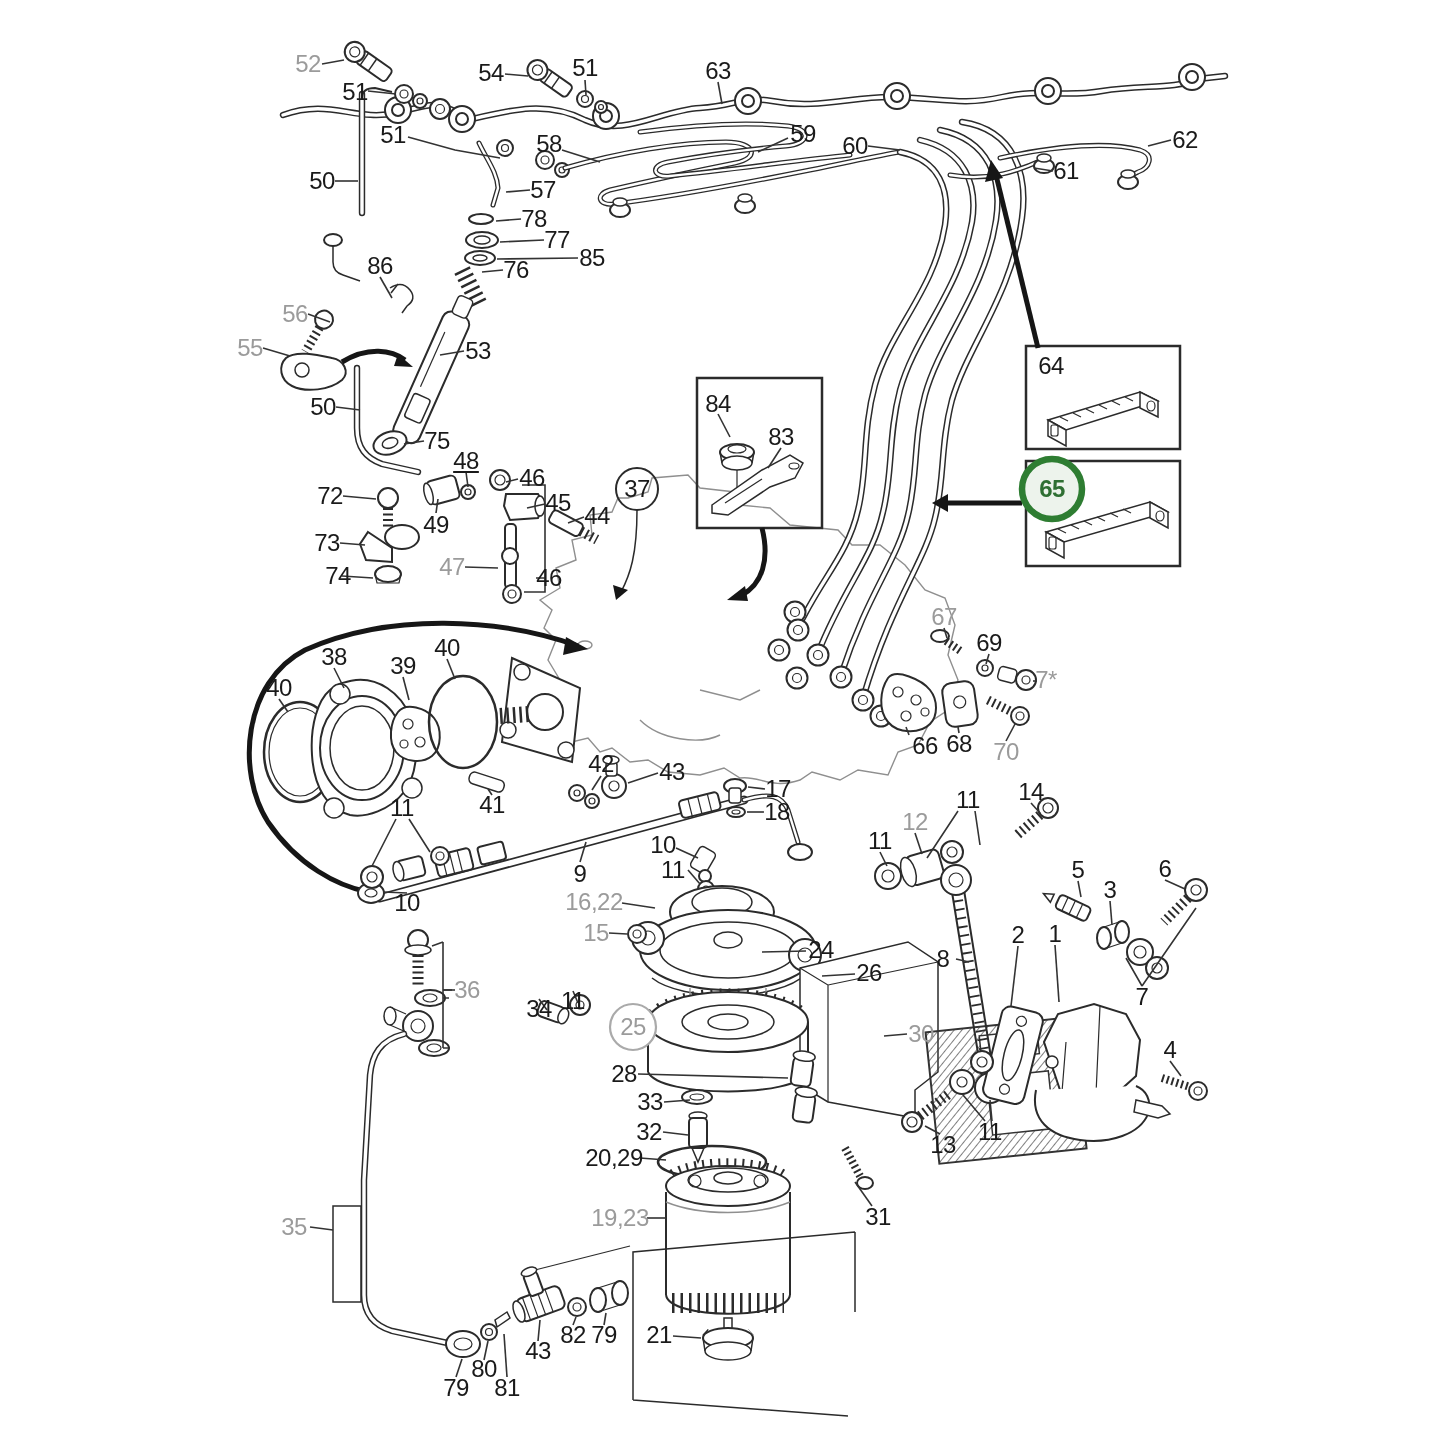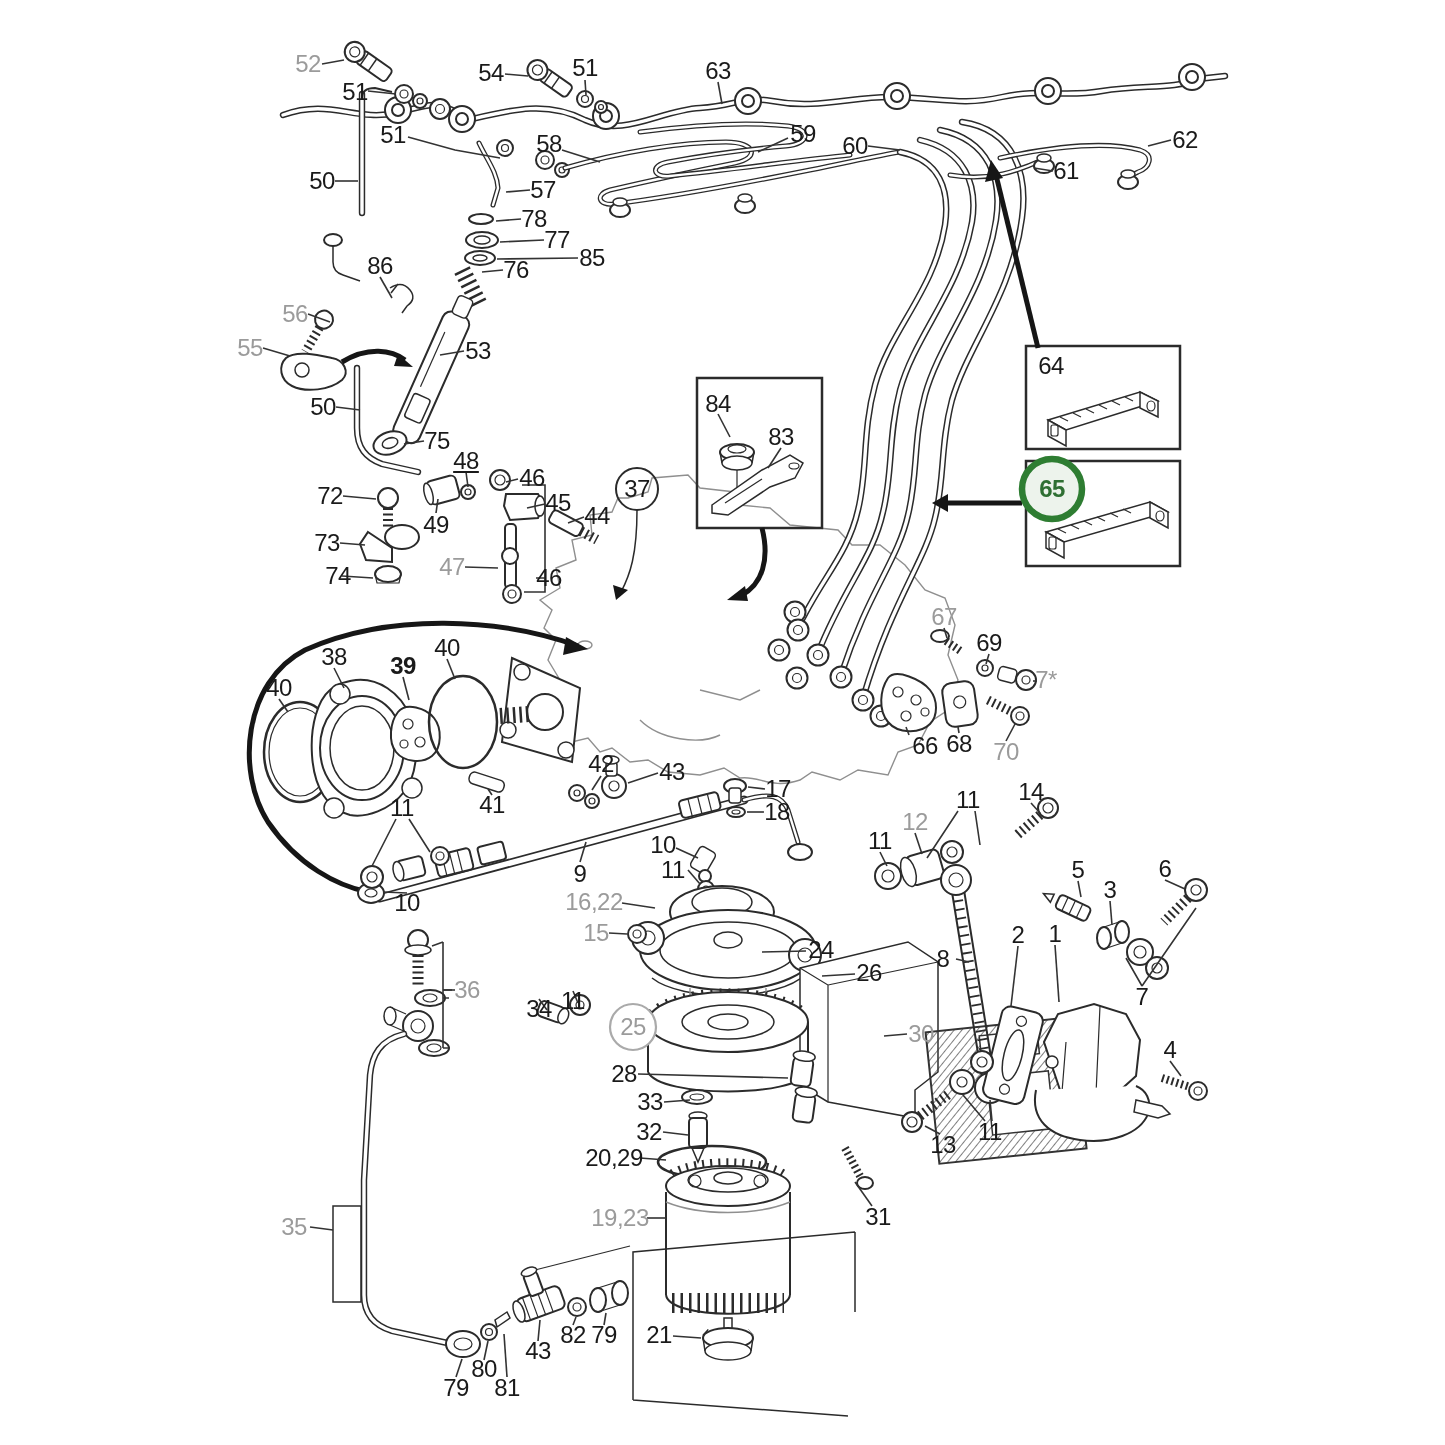--- a/index.html
+++ b/index.html
@@ -728,21 +728,21 @@
       <span class="lbl" style="left: 1051px; top: 366px;">64</span>
       <span class="lbl green" style="left: 1052px; top: 489px;">65</span>
       <span class="lbl muted" style="left: 944px; top: 617px;">67</span>
       <span class="lbl" style="left: 989px; top: 643px;">69</span>
       <span class="lbl muted" style="left: 1046px; top: 680px;">7*</span>
       <span class="lbl" style="left: 909px; top: 746px; margin-left: 16px;">66</span>
       <span class="lbl" style="left: 959px; top: 744px;">68</span>
       <span class="lbl muted" style="left: 1006px; top: 752px;">70</span>
       <span class="lbl" style="left: 279px; top: 688px;">40</span>
       <span class="lbl" style="left: 334px; top: 657px;">38</span>
-      <span class="lbl" style="left: 403px; top: 666px; font-weight: bold;">39</span>
+      <span class="lbl" style="left: 403px; top: 666px;">39</span>
       <span class="lbl" style="left: 447px; top: 648px;">40</span>
       <span class="lbl" style="left: 601px; top: 764px;">42</span>
       <span class="lbl" style="left: 672px; top: 772px;">43</span>
       <span class="lbl" style="left: 492px; top: 805px;">41</span>
       <span class="lbl" style="left: 402px; top: 808px;">11</span>
       <span class="lbl" style="left: 778px; top: 789px;">17</span>
       <span class="lbl" style="left: 777px; top: 812px;">18</span>
       <span class="lbl" style="left: 663px; top: 845px;">10</span>
       <span class="lbl" style="left: 673px; top: 870px;">11</span>
       <span class="lbl" style="left: 580px; top: 874px;">9</span>

